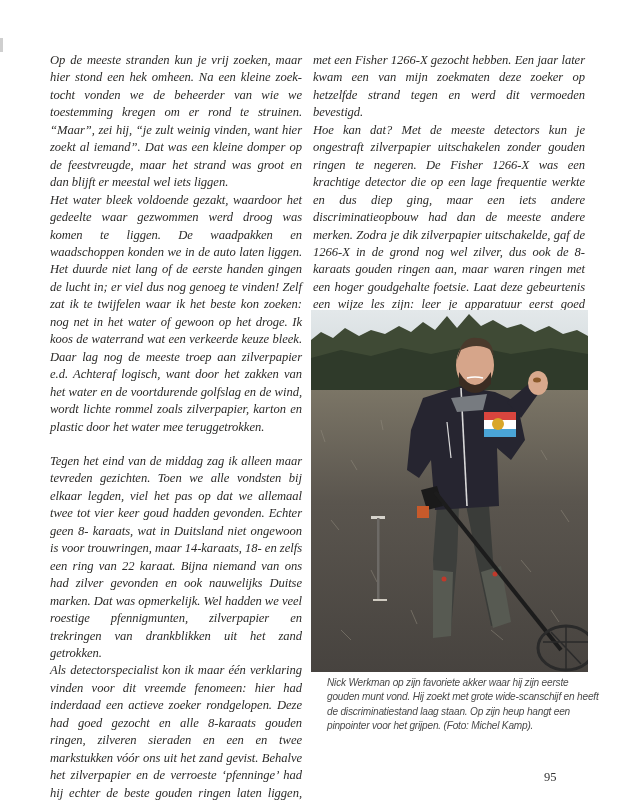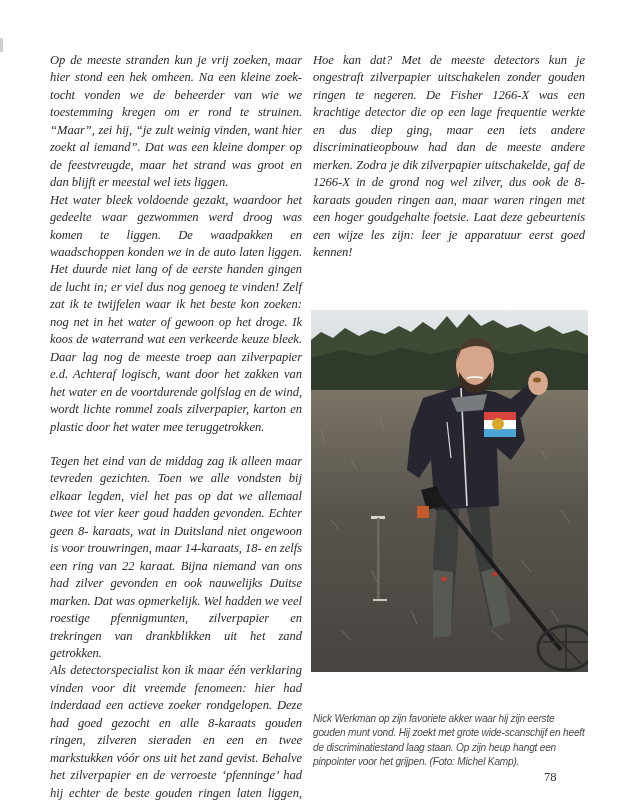--- a/index.html
+++ b/index.html
@@ -19,45 +19,45 @@
     .col-right { left: 313px; width: 272px; }
     .gap { height: 17px; }
     .left-mark { position: absolute; left: 0; top: 38px; width: 3px; height: 14px; background: #cfcfcf; }
 
     .photo {
       position: absolute; left: 311px; top: 310px; width: 277px; height: 362px;
       overflow: hidden; background: #5d5852;
     }
     .photo svg { display: block; }
     .caption {
-      position: absolute; left: 313px; top: 676px; width: 275px;
+      position: absolute; left: 327px; top: 676px; width: 275px;
       font-family: "Liberation Sans", "DejaVu Sans", sans-serif;
       font-style: italic; font-size: 10.1px; line-height: 14.3px; color: #4a4a4a;
       letter-spacing: -0.2px;
-      margin-top: 36px;
     }
     .page-number {
       position: absolute; left: 544px; top: 770px;
       font-family: "Liberation Serif", serif; font-size: 12.5px; color: #333;
     }
   </style>
 </head>
 <body>
 
 <div class="left-mark"></div>
 
 <div class="col col-left">
   <p>Op de meeste stranden kun je vrij zoeken, maar hier stond een hek omheen. Na een kleine zoek­tocht vonden we de beheerder van wie we toestem­ming kregen om er rond te struinen. “Maar”, zei hij, “je zult weinig vinden, want hier zoekt al iemand”. Dat was een kleine domper op de feest­vreugde, maar het strand was groot en dan blijft er meestal wel iets liggen.</p>
   <p>Het water bleek voldoende gezakt, waardoor het gedeelte waar gezwommen werd droog was komen te liggen. De waadpakken en waadschoppen konden we in de auto laten liggen. Het duurde niet lang of de eerste handen gingen de lucht in; er viel dus nog genoeg te vinden! Zelf zat ik te twijfelen waar ik het beste kon zoeken: nog net in het water of gewoon op het droge. Ik koos de waterrand wat een verkeerde keuze bleek. Daar lag nog de meeste troep aan zilverpapier e.d. Achteraf logisch, want door het zakken van het water en de voortduren­de golfslag en de wind, wordt lichte rommel zoals zilverpapier, karton en plastic door het water mee teruggetrokken.</p>
   <div class="gap"></div>
   <p>Tegen het eind van de middag zag ik alleen maar tevreden gezichten. Toen we alle vondsten bij elkaar legden, viel het pas op dat we allemaal twee tot vier keer goud hadden gevonden. Echter geen 8- karaats, wat in Duitsland niet ongewoon is voor trouwringen, maar 14-karaats, 18- en zelfs een ring van 22 karaat. Bijna niemand van ons had zilver gevonden en ook nauwelijks Duitse marken. Dat was opmerkelijk. Wel hadden we veel roesti­ge pfennigmunten, zilverpapier en trekringen van drankblikken uit het zand getrokken.</p>
   <p>Als detectorspecialist kon ik maar één verkla­ring vinden voor dit vreemde fenomeen: hier had inderdaad een actieve zoeker rondgelopen. Deze had goed gezocht en alle 8-karaats gouden ringen, zilveren sieraden en een en twee markstukken vóór ons uit het zand gevist. Behalve het zilverpapier en de verroeste ‘pfenninge’ had hij echter de beste gouden ringen laten liggen, door het discrimina­tieniveau van zijn detector te hoog af te stellen. Er is maar een detector, een dieptebeul, die echter hoogwaardige gouden ringen negeert wanneer je dik zilverpapier uitschakelt. Hier moest iemand</p>
 </div>
 
 <div class="col col-right">
+  <p>met een Fisher 1266-X gezocht hebben. Een jaar later kwam een van mijn zoekmaten deze zoeker op hetzelfde strand tegen en werd dit vermoeden bevestigd.</p>
   <p>Hoe kan dat? Met de meeste detectors kun je ongestraft zilverpapier uitschakelen zonder gouden ringen te negeren. De Fisher 1266-X was een krachtige detector die op een lage frequen­tie werkte en dus diep ging, maar een iets andere discriminatieopbouw had dan de meeste andere merken. Zodra je dik zilverpapier uitschakelde, gaf de 1266-X in de grond nog wel zilver, dus ook de 8-karaats gouden ringen aan, maar waren ringen met een hoger goudgehalte foetsie. Laat deze gebeurtenis een wijze les zijn: leer je apparatuur eerst goed kennen!</p>
 </div>
 
 <div class="photo" title="Man holding a gold coin in a ploughed field with a metal detector and a pinpointer">
   <svg width="277" height="362" viewBox="0 0 277 362" xmlns="http://www.w3.org/2000/svg">
     <defs>
       <linearGradient id="sky" x1="0" y1="0" x2="0" y2="1">
         <stop offset="0" stop-color="#e3e8ea"></stop>
         <stop offset="1" stop-color="#cdd5d8"></stop>
       </linearGradient>
@@ -130,13 +130,13 @@
       <rect x="106" y="196" width="12" height="12" fill="#c75a2b"></rect>
       <line x1="124" y1="182" x2="250" y2="340" stroke="#1c1c1c" stroke-width="4"></line>
       <ellipse cx="255" cy="338" rx="28" ry="22" fill="none" stroke="#2a2a2a" stroke-width="3"></ellipse>
       <path d="M232,332 L278,332 M240,322 L270,354 M255,316 L255,360" stroke="#2a2a2a" stroke-width="1.5"></path>
     </g>
   </svg>
 </div>
 
 <div class="caption">Nick Werkman op zijn favoriete akker waar hij zijn eerste gouden munt vond. Hij zoekt met grote wide-scanschijf en heeft de discriminatiestand laag staan. Op zijn heup hangt een pinpointer voor het grijpen. (Foto: Michel Kamp).</div>
 
-<div class="page-number">78</div>
+<div class="page-number">95</div>
 
 </body></html>

